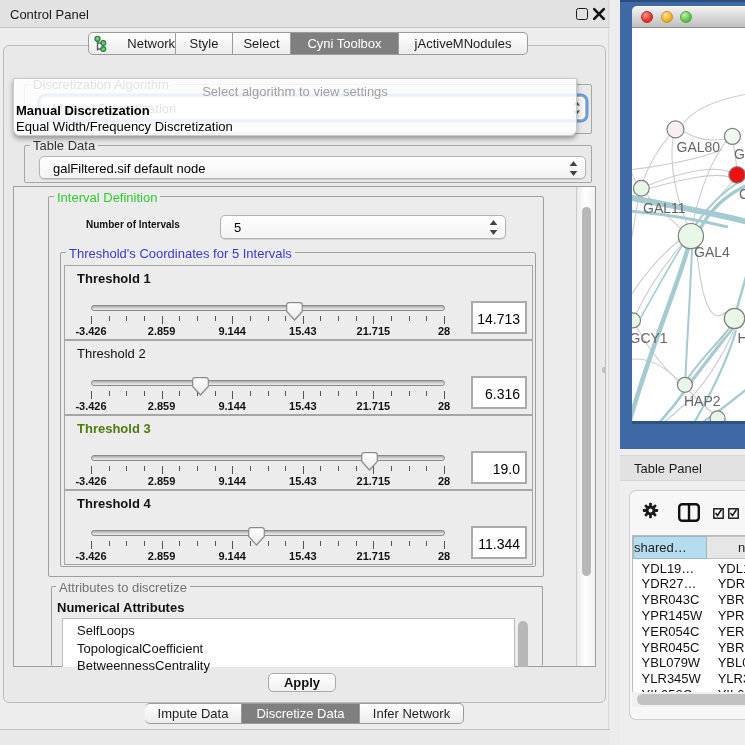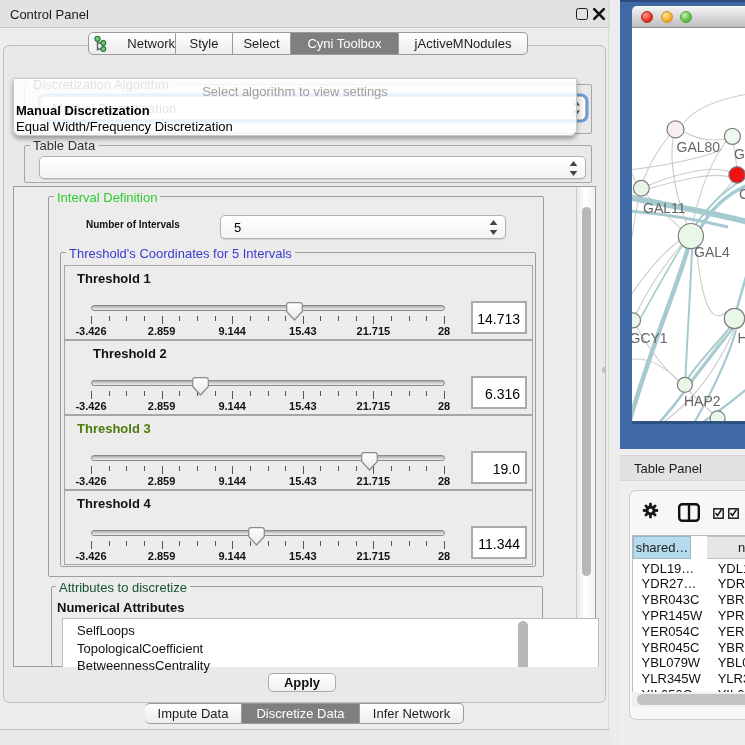--- a/index.html
+++ b/index.html
@@ -50,20 +50,21 @@
   <div class="abs" style="left:570px;top:98px;width:13px;height:20px;background:#f2f2f2;border-radius:4px;">
     <svg width="9" height="14" viewBox="0 0 9 14" style="position:absolute;left:2px;top:3px;">
       <path d="M4.5 0 L8 4.5 H1 Z" fill="#555"></path>
       <path d="M4.5 14 L8 9.5 H1 Z" fill="#555"></path>
     </svg>
   </div>
 
   <div class="groupbox" style="left:24px;top:145px;width:568px;height:38px;"></div>
   <div class="abs grouptitle" style="left:30px;top:138px;background:#e9e9e9;padding:0 3px;">Table Data</div>
   <div class="abs combo" style="left:39px;top:156px;width:547px;height:23px;">
+    <span style="position:absolute;left:13px;top:4px;font-size:13px;color:#000;">galFiltered.sif default node</span>
     <svg width="9" height="15" viewBox="0 0 9 15" style="position:absolute;right:7px;top:4px;">
       <path d="M4.5 0 L8.3 5 H0.7 Z" fill="#444"></path>
       <path d="M4.5 15 L8.3 10 H0.7 Z" fill="#444"></path>
     </svg>
   </div>
 
   <div class="abs" style="left:13px;top:186px;width:583px;height:481px;background:#ececec;border:1px solid #9e9e9e;"></div>
 
   <div class="abs" style="left:576px;top:187px;width:19px;height:479px;background:linear-gradient(90deg,#eaeaea,#ffffff 45%,#f2f2f2);border-left:1px solid #c9c9c9;"></div>
   <div class="abs" style="left:582px;top:207px;width:9px;height:369px;background:#b7b7b7;border-radius:5px;"></div>
@@ -121,21 +122,21 @@
               <stop offset="0" stop-color="#ffffff"></stop>
               <stop offset="1" stop-color="#e8e8e8"></stop>
             </linearGradient>
           </defs>
         </svg>
         <div style="position:absolute;left:406px;top:35px;width:56px;height:33px;background:#fff;border:2px solid #aaa;">
           <span style="position:absolute;right:5px;top:8px;font-size:14px;color:#000;">14.713</span>
         </div>
       </div>
       <div class="abs" style="left:64px;top:340px;width:469px;height:75px;border:1px solid #a6a6a6;background:#ececec;">
-        <div style="position:absolute;left:28px;top:5px;font-size:13px;font-weight:bold;color:#111;">Threshold 2</div>
+        <div style="position:absolute;left:12px;top:5px;font-size:13px;font-weight:normal;color:#111;">Threshold 2</div>
         <div style="position:absolute;left:26px;top:39px;width:354px;height:6px;border:1px solid #8a8a8a;border-radius:3px;background:linear-gradient(#a8a8a8,#d6d6d6 55%,#ececec);"></div>
         <div style="position:absolute;left:26.0px;top:50px;width:1px;height:8px;background:#555;"></div>
         <div style="position:absolute;left:43.6px;top:50px;width:1px;height:5px;background:#555;"></div>
         <div style="position:absolute;left:61.3px;top:50px;width:1px;height:5px;background:#555;"></div>
         <div style="position:absolute;left:78.9px;top:50px;width:1px;height:5px;background:#555;"></div>
         <div style="position:absolute;left:96.6px;top:50px;width:1px;height:8px;background:#555;"></div>
         <div style="position:absolute;left:114.3px;top:50px;width:1px;height:5px;background:#555;"></div>
         <div style="position:absolute;left:131.9px;top:50px;width:1px;height:5px;background:#555;"></div>
         <div style="position:absolute;left:149.5px;top:50px;width:1px;height:5px;background:#555;"></div>
         <div style="position:absolute;left:167.2px;top:50px;width:1px;height:8px;background:#555;"></div>
@@ -252,23 +253,23 @@
             </linearGradient>
           </defs>
         </svg>
         <div style="position:absolute;left:406px;top:35px;width:56px;height:33px;background:#fff;border:2px solid #aaa;">
           <span style="position:absolute;right:5px;top:8px;font-size:14px;color:#000;">11.344</span>
         </div>
       </div>
     </div>
 
   <div class="groupbox" style="left:51px;top:586px;width:492px;height:80px;border-color:#9e9e9e;border-bottom:none;"></div>
-  <div class="abs" style="left:56px;top:580px;background:#ececec;padding:0 3px;font-size:13px;color:#14532d;">Attributes to discretize</div>
+  <div class="abs" style="left:56px;top:580px;background:#ececec;padding:0 3px;font-size:13px;color:#737373;">Attributes to discretize</div>
   <div class="abs" style="left:57px;top:600px;font-size:13px;font-weight:bold;color:#111;">Numerical Attributes</div>
-  <div class="abs" style="left:62px;top:618px;width:537px;height:49px;background:#fff;border:1px solid #bbb;border-bottom:none;">
+  <div class="abs" style="left:62px;top:618px;width:453px;height:49px;background:#fff;border:1px solid #bbb;border-bottom:none;">
     <div style="padding:3px 0 0 14px;font-size:13px;color:#111;line-height:17.5px;">SelfLoops<br>TopologicalCoefficient<br>BetweennessCentrality</div>
   </div>
   <div class="abs" style="left:518px;top:621px;width:9.5px;height:46px;background:#b7b7b7;border-radius:5px 5px 0 0;"></div>
 
   <div class="abs" style="left:268px;top:673px;width:68px;height:19px;background:linear-gradient(#ffffff,#f0f0f0);border:1px solid #a9a9a9;border-radius:5px;text-align:center;font-size:13px;font-weight:bold;color:#111;line-height:17px;">Apply</div>
 
   <div class="abs btab" style="left:145px;top:703px;width:97px;border-radius:5px 0 0 5px;">Impute Data</div>
   <div class="abs btab selbtab" style="left:242px;top:703px;width:118px;">Discretize Data</div>
   <div class="abs btab" style="left:360px;top:703px;width:104px;border-radius:0 5px 5px 0;">Infer Network</div>
 
@@ -383,21 +384,21 @@
     <line x1="11" y1="1.2" x2="11" y2="17.8" stroke="#111" stroke-width="2.4"></line>
   </svg>
   <svg class="abs" width="26" height="11" viewBox="0 0 26 11" style="left:713px;top:508px;">
     <rect x="0.8" y="0.8" width="9.4" height="9.4" fill="none" stroke="#111" stroke-width="1.4"></rect>
     <path d="M2.5 5 L4.5 7.5 L8.5 1.5" stroke="#111" stroke-width="1.4" fill="none"></path>
     <rect x="15.8" y="0.8" width="9.4" height="9.4" fill="none" stroke="#111" stroke-width="1.4"></rect>
     <path d="M17.5 5 L19.5 7.5 L23.5 1.5" stroke="#111" stroke-width="1.4" fill="none"></path>
   </svg>
 
   <div class="abs" style="left:632px;top:535px;width:113px;height:172px;background:#fff;border:1px solid #bbb;border-right:none;overflow:hidden;">
-    <div style="position:absolute;left:0;top:0;width:58px;height:23px;background:#b4dcee;border:1px solid #9bb7c4;text-align:center;font-size:13px;color:#222;line-height:21px;">shared…</div>
+    <div style="position:absolute;left:0;top:0;width:74px;height:23px;background:#b4dcee;border:1px solid #9bb7c4;font-size:13px;color:#222;line-height:21px;">shared…</div>
     <div style="position:absolute;left:74px;top:0;width:120px;height:23px;background:#e6e6e6;border:1px solid #c2c2c2;border-left:none;font-size:13px;color:#222;line-height:21px;"><span style="margin-left:31px;">n</span></div>
     <div id="tbody" style="position:absolute;left:0;top:23px;font-size:13px;color:#111;">
         <div style="position:absolute;left:8.6px;top:1.5px;width:65px;">YDL19…</div>
         <div style="position:absolute;left:84.7px;top:1.5px;width:40px;">YDL1</div>
         <div style="position:absolute;left:8.6px;top:17.3px;width:65px;">YDR27…</div>
         <div style="position:absolute;left:84.7px;top:17.3px;width:40px;">YDR2</div>
         <div style="position:absolute;left:8.6px;top:33.1px;width:65px;">YBR043C</div>
         <div style="position:absolute;left:84.7px;top:33.1px;width:40px;">YBR0</div>
         <div style="position:absolute;left:8.6px;top:48.9px;width:65px;">YPR145W</div>
         <div style="position:absolute;left:84.7px;top:48.9px;width:40px;">YPR1</div>

